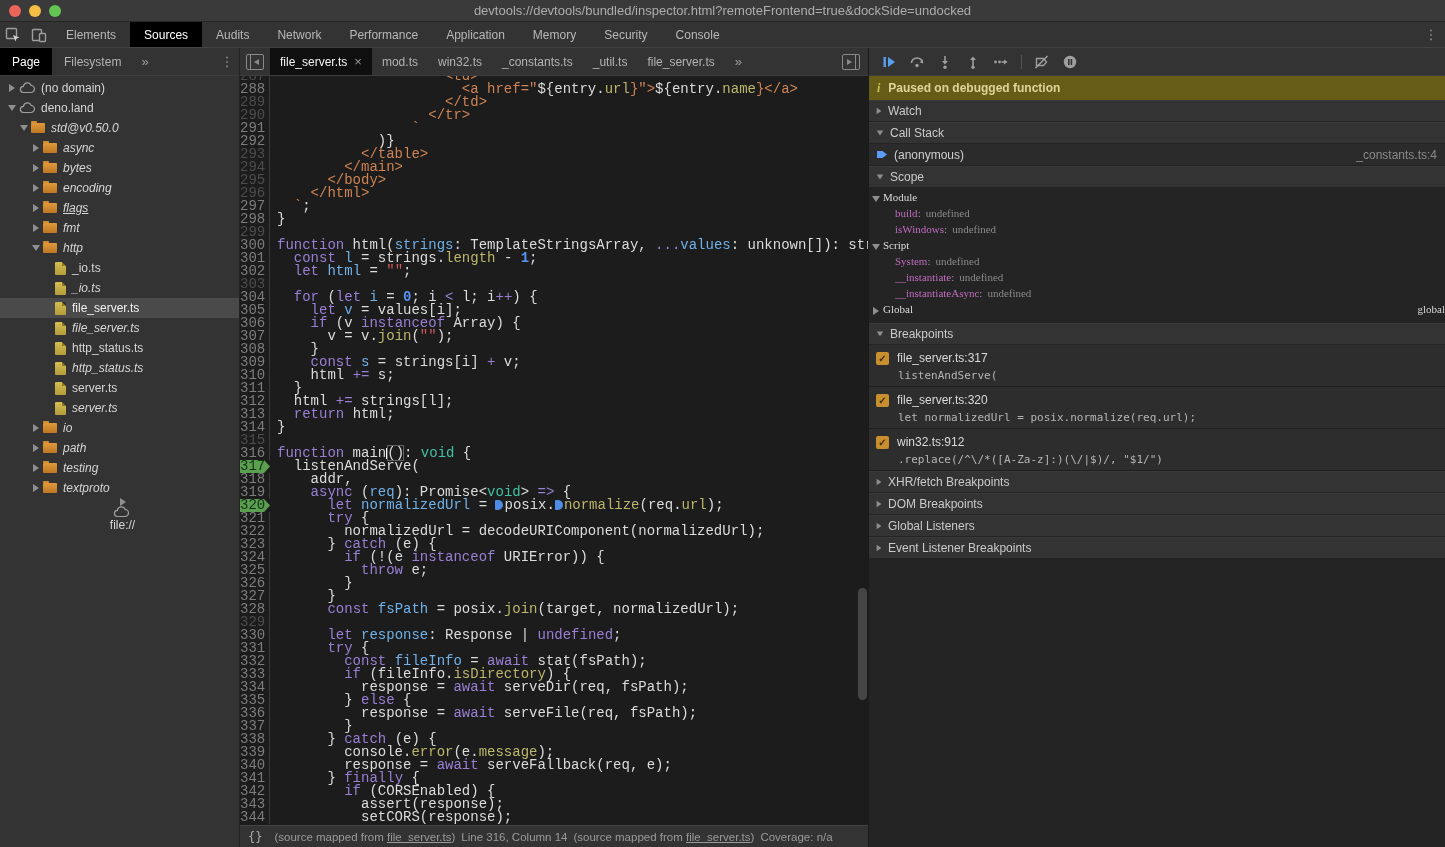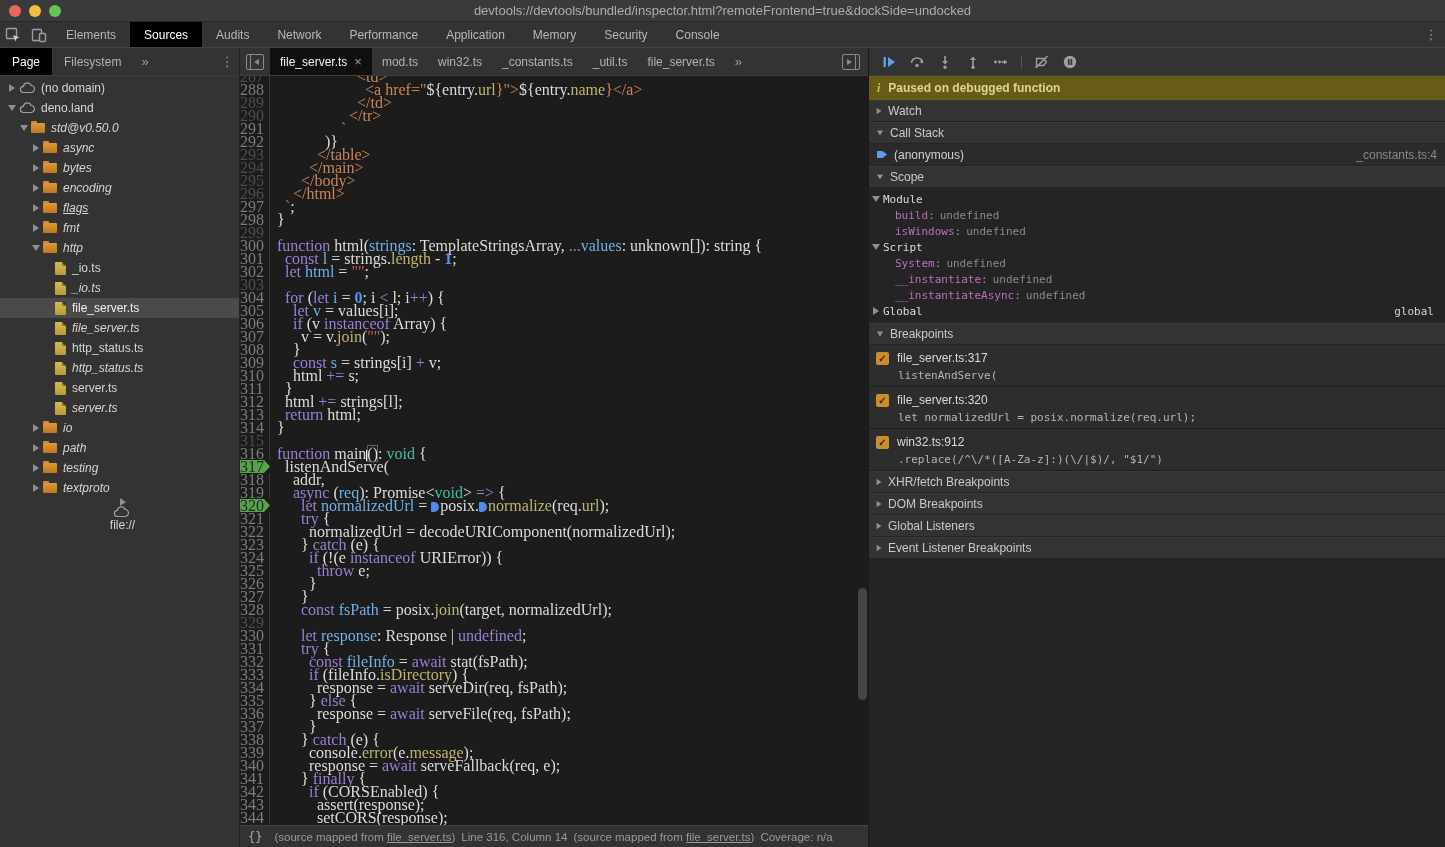--- a/index.html
+++ b/index.html
@@ -54,21 +54,21 @@
   .sq-icon .bar-r { position:absolute; right:3px; top:0; bottom:0; width:1px; background:#8a8a8a; }
   .sq-icon .t-l { position:absolute; top:4px; left:7px; width:0; height:0; border-right:5px solid #8a8a8a; border-top:3px solid transparent; border-bottom:3px solid transparent; }
   .sq-icon .t-r { position:absolute; top:4px; right:7px; width:0; height:0; border-left:5px solid #8a8a8a; border-top:3px solid transparent; border-bottom:3px solid transparent; }
   .ed-tab { padding:0 10px; display:flex; align-items:center; gap:7px; color:#b3b3b3; white-space:nowrap; }
   .ed-tab.active { background:#0f0f0f; color:#f2f2f2; }
   .ed-tab .x { color:#9a9a9a; font-size:13px; }
   .ed-tab-more { display:flex; align-items:center; color:#9e9e9e; padding:0 10px; font-size:13px; }
   .ed-tabs .spacer { flex:1; }
 
   .code-wrap { flex:1; position:relative; overflow:hidden; background:#1c1c1c; }
-  .code-lines { margin-top:-6px; font-family:Liberation Serif, serif; font-size:16px; }
+  .code-lines { margin-top:-6px; font-family:Liberation Mono, monospace; font-size:14px; }
   .cl { height:13px; display:flex; line-height:13px; }
   .gut { flex:none; width:30px; text-align:right; padding-right:8px; color:#7d7d7d; border-right:1px solid #3a3a3a; }
   .gut.dim { color:#4d4d4d; }
   .gut.bp { background:#5aa04f; color:#17301a; border-right-color:transparent;
             clip-path:polygon(0 0,80% 0,100% 50%,80% 100%,0 100%); padding-right:9px; }
   .ct { white-space:pre; padding-left:7px; color:#dcdcdc; }
   .tk-w{color:#dcdcdc} .tk-k{color:#9a7fd5} .tk-d{color:#6fb1e8} .tk-p{color:#bdb76b}
   .tk-s{color:#cd5c5c} .tk-t{color:#ce8454} .tk-n{color:#5793f0;font-weight:bold}
   .tk-y{color:#41c0a5} .tk-o{color:#9a7fd5}
   .caret { display:inline-block; width:1px; height:11px; background:#fff; vertical-align:-2px; }
@@ -87,21 +87,21 @@
   .dbgicon { width:16px; height:16px; position:relative; }
   .paused { height:24px; background:#665c17; color:#ded49a; font-weight:bold; display:flex; align-items:center; gap:8px; padding:0 8px; flex:none; }
   .paused .i { color:#cfc050; font-family:"Liberation Serif", serif; font-style:italic; font-weight:bold; }
   .sect { height:22px; background:#333; border-bottom:1px solid #242424; border-top:1px solid #3a3a3a; display:flex; align-items:center; gap:6px; padding:0 7px; color:#cacaca; flex:none; }
   .sect:first-of-type { border-top:none; }
   .sect .tri-r, .sect .tri-d { transform:scale(.8); }
   .frame { height:22px; background:#2b2b2b; border-bottom:1px solid #222; display:flex; align-items:center; padding:0 8px; gap:7px; color:#cfcfcf; flex:none; }
   .frame .marker { width:10px; height:10px; background:#5a9cf8; clip-path:polygon(0 15%,55% 15%,100% 50%,55% 85%,0 85%); flex:none; }
   .frame .loc { margin-left:auto; color:#8a8a8a; }
   .scope-box { background:#242424; padding:3px 0 4px; flex:none; font-family:"DejaVu Sans Mono", monospace; font-size:11px; }
-  .sc-row { height:16px; display:flex; align-items:center; color:#dadada; padding-right:11px; }
+  .sc-row { height:16px; display:flex; color:#dadada; padding-right:0;font-family:Liberation Serif, serif; }
   .sc-row .tw { width:14px; }
   .sc-row.leaf { padding-left:26px; }
   .sc-name { color:#c16bc1; }
   .sc-colon { color:#9a9a9a; }
   .sc-val { color:#8a8a8a; margin-left:5px; }
   .sc-right { margin-left:auto; color:#d4d4d4; }
   .bp-entry { background:#2d2d2d; border-bottom:1px solid #1f1f1f; padding:4px 8px 4px 7px; flex:none; }
   .bp-top { display:flex; align-items:center; gap:8px; height:18px; color:#dadada; }
   .cbx { width:13px; height:13px; border-radius:2px; background:#c98e2e; color:#3c2d08; font-size:10px; font-weight:bold; display:flex; align-items:center; justify-content:center; flex:none; }
   .bp-snippet { margin:2px 0 0 22px; font-family:"DejaVu Sans Mono", monospace; font-size:11px; color:#b5b5b5; white-space:pre; overflow:hidden; text-overflow:ellipsis; }

